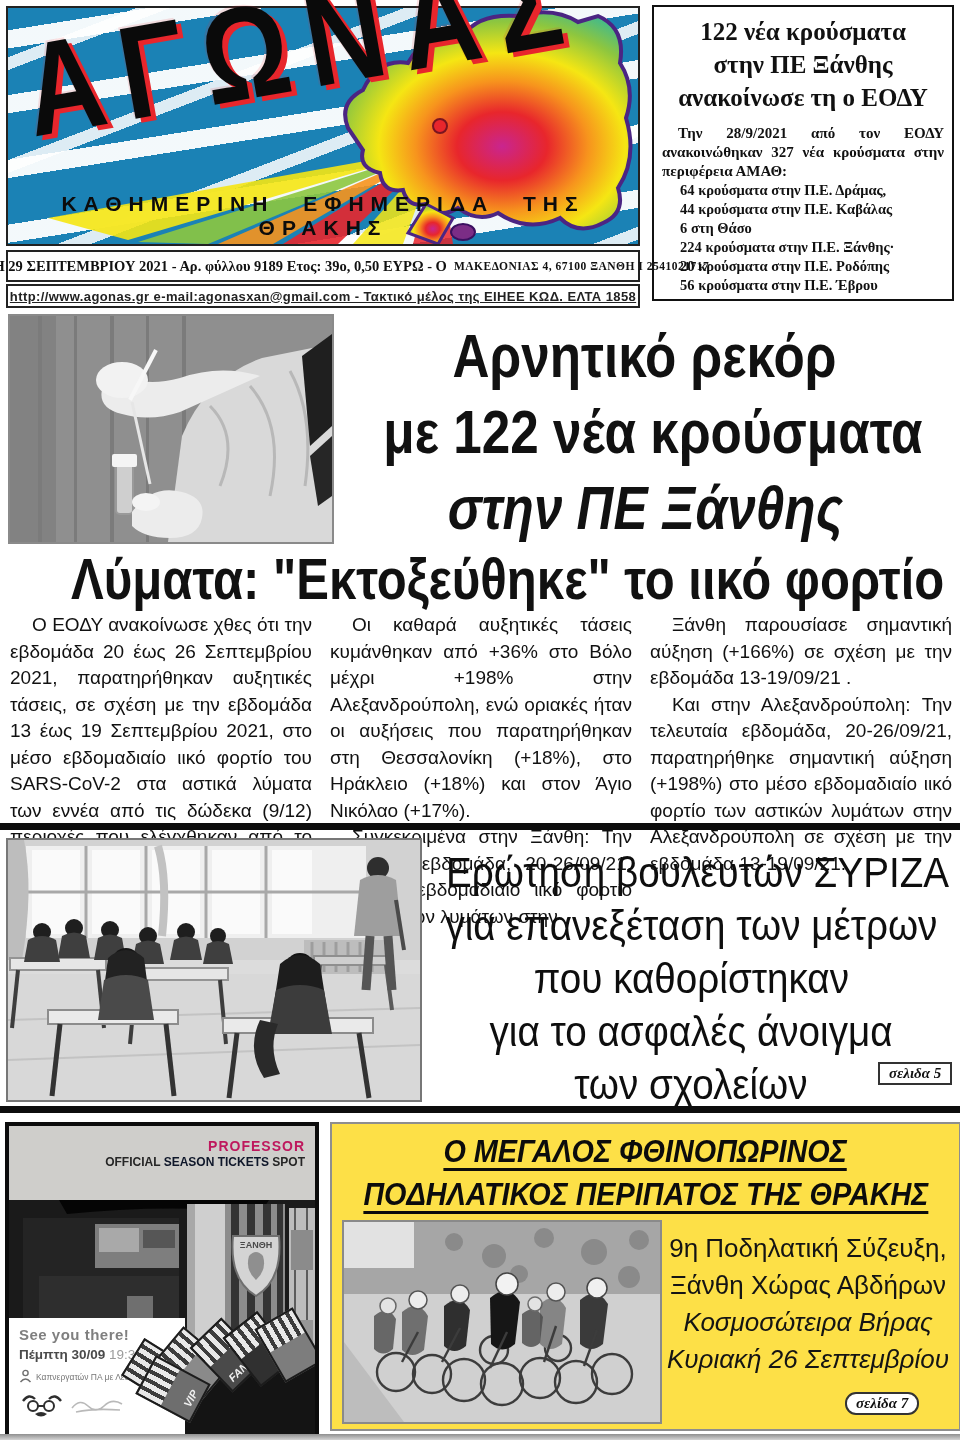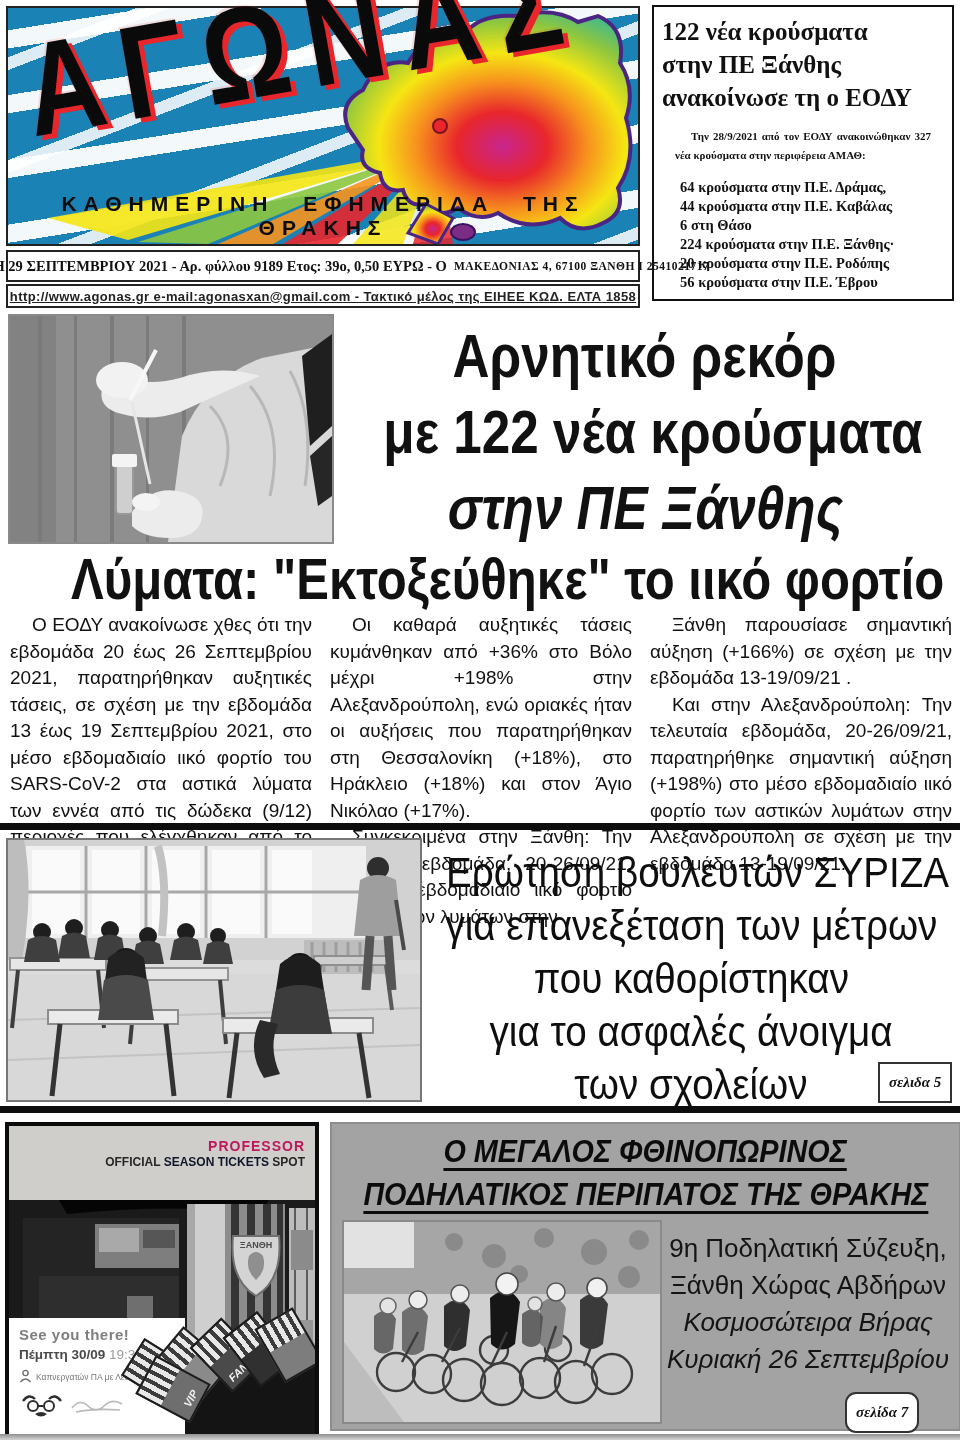--- a/index.html
+++ b/index.html
@@ -23,43 +23,43 @@
      font-family:"Liberation Serif",serif;font-weight:700;}
   .dateBox .p1{font-size:14.5px;}
   .dateBox .p2{font-size:11.5px;margin-left:7px;letter-spacing:.5px;}
   .contactBox{position:absolute;left:6px;top:284px;width:630px;height:20px;border:2px solid #222;
      display:flex;align-items:center;justify-content:center;font-size:13px;font-weight:700;color:#222;
      text-decoration:underline;letter-spacing:.4px;white-space:nowrap;}
 
   
   .trBox{position:absolute;left:652px;top:5px;width:302px;height:296px;border:2px solid #111;
      font-family:"Liberation Serif",serif;font-weight:700;box-sizing:border-box;padding:6px 8px;}
-  .trTitle{font-size:25px;line-height:33px;margin:2px 0 10px;}
-  .trIntro{font-size:11px;line-height:19px;text-align:justify;text-indent:16px;margin:13px;}
+  .trTitle{text-align:center;font-size:25px;line-height:33px;margin:2px 0 10px;}
+  .trIntro{font-size:15px;line-height:19px;text-align:justify;text-indent:16px;margin:0;}
   .trList{margin:0;padding:0 0 0 18px;list-style:none;font-size:14.5px;line-height:19px;}
 
   
   .photo1{position:absolute;left:8px;top:314px;width:322px;height:226px;border:2px solid #8a8a8a;background:#888;}
   .h1wrap{position:absolute;left:332px;top:318px;width:626px;text-align:center;}
   .h1line{display:inline-block;font-size:61px;line-height:76px;font-weight:700;transform:scaleX(.84);white-space:nowrap;}
   .h1line.it{font-style:italic;}
   .subhead{position:absolute;left:0;top:546px;width:960px;text-align:center;}
   .subhead span{display:inline-block;font-size:57px;font-weight:700;transform:scaleX(.86);white-space:nowrap;}
   .cols{position:absolute;left:10px;top:612px;width:942px;display:flex;gap:18px;}
   .col{flex:1;font-size:19px;line-height:26.5px;text-align:justify;}
   .col p{margin:0;text-indent:22px;}
 
   .rule{position:absolute;left:0;width:960px;height:7px;background:#0d0d0d;}
 
   
   .photo2{position:absolute;left:6px;top:838px;width:412px;height:260px;border:2px solid #777;background:#ccc;}
   .h2wrap{position:absolute;left:424px;top:846px;width:534px;text-align:center;}
   .h2line{display:inline-block;font-size:42px;line-height:53px;font-weight:500;transform:scaleX(.92);white-space:nowrap;color:#0e0e0e;}
   .badge{position:absolute;border:2px solid #333;background:#fff;font-family:"Liberation Serif",serif;
-     font-style:italic;font-weight:700;font-size:15px;padding:10px 9px;color:#111;}
+     font-style:italic;font-weight:700;font-size:15px;padding:1px 9px;color:#111;}
   .badge5{left:878px;top:1062px;}
   .badge7{left:845px;top:1392px;border-radius:11px;}
 
   
   .ad{position:absolute;left:5px;top:1122px;width:306px;height:308px;border:4px solid #0c0c0c;background:#cfcecb;overflow:hidden;}
   .adBrand{position:absolute;right:10px;top:12px;text-align:right;z-index:3;}
   .adBrandName{font-size:14px;font-weight:700;letter-spacing:1px;color:#be185d;}
   .adBrandSub{font-size:12px;font-weight:700;color:#262626;margin-top:1px;}
   .adBrandSub .gray{color:#0f172a;text-align:center;}
   .adPhoto{position:absolute;left:0;top:74px;width:100%;height:234px;}
@@ -68,21 +68,21 @@
   .seeyou{font-size:15px;font-weight:700;color:#7f7f7f;letter-spacing:.5px;}
   .adDate{font-size:13.5px;font-weight:700;color:#4a4a4a;margin-top:4px;}
   .adDate .time{color:#9b9b9b;font-weight:400;}
   .adAddr{display:flex;align-items:center;gap:4px;margin-top:7px;color:#777;font-size:8.5px;}
   .adLogoRow{margin-top:9px;display:flex;align-items:center;gap:5px;}
   .ticket{position:absolute;width:44px;height:62px;border:2px solid #1c1c1c;z-index:5;
      background:repeating-linear-gradient(90deg,#e8e8e8 0 5px,#3c3c3c 5px 9px) top/100% 26px no-repeat,#6e6e6e;
      color:#eee;font-weight:700;font-style:italic;font-size:11px;display:flex;align-items:flex-end;justify-content:center;padding-bottom:3px;box-sizing:border-box;}
 
   
-  .brBox{position:absolute;left:330px;top:1122px;width:627px;height:305px;border:2px solid #8e8e8e;background:#a3a3a3;}
+  .brBox{position:absolute;left:330px;top:1122px;width:627px;height:305px;border:2px solid #8e8e8e;background:#fde047;}
   .h3wrap{position:absolute;left:0;top:6px;width:100%;text-align:center;}
   .h3line{display:inline-block;font-size:32px;line-height:43px;font-weight:700;font-style:italic;
      transform:scaleX(.9);white-space:nowrap;text-decoration:underline;text-underline-offset:6px;color:#0c0c0c;}
   .photo3{position:absolute;left:10px;top:96px;width:316px;height:200px;border:2px solid #8a8a8a;background:#c9c9c9;}
   .brText{position:absolute;left:332px;top:106px;width:288px;text-align:center;font-size:26px;line-height:37px;color:#141414;}
   .brText .reg{font-weight:500;}
   .brText .it{font-style:italic;font-weight:500;}
   .bottomBar{position:absolute;left:0;top:1434px;width:960px;height:6px;background:linear-gradient(#8f8f8f,#d4d4d4);}
 </style>
 </head>

